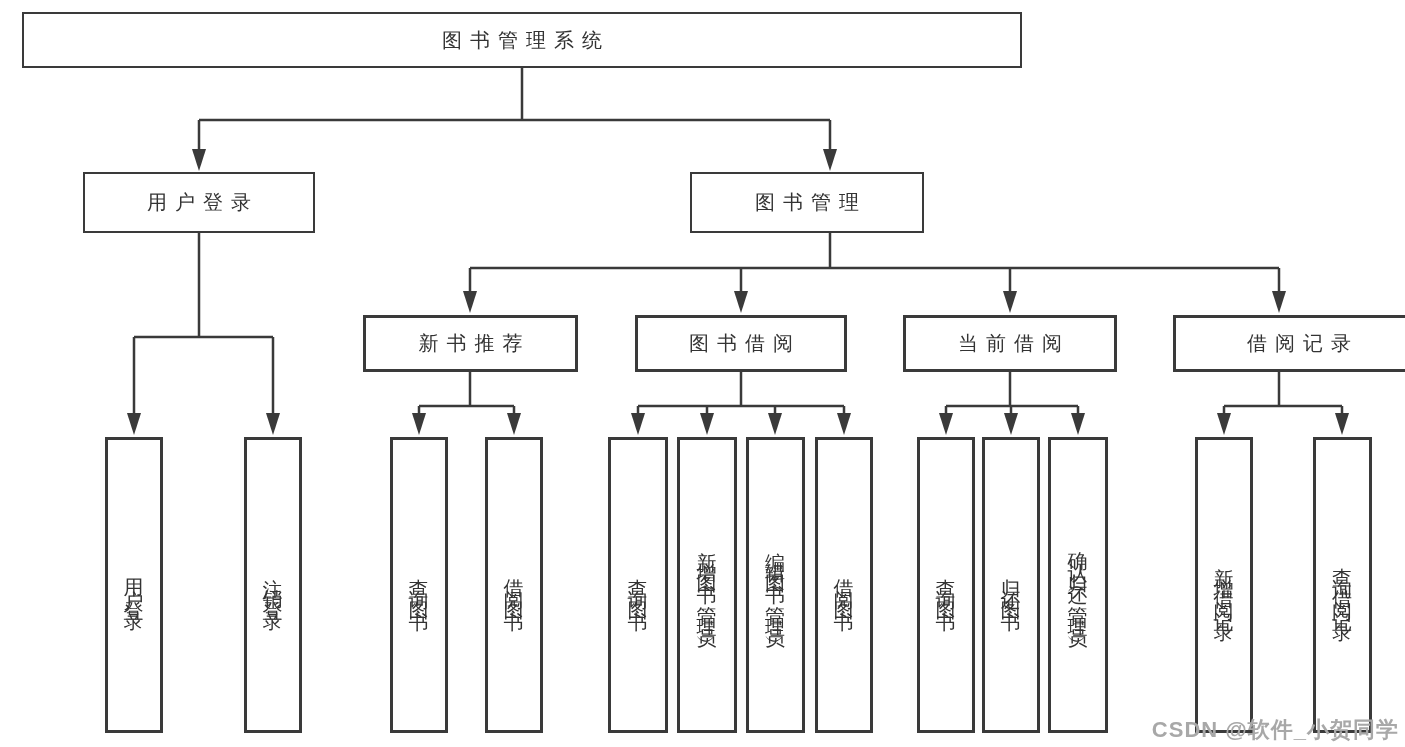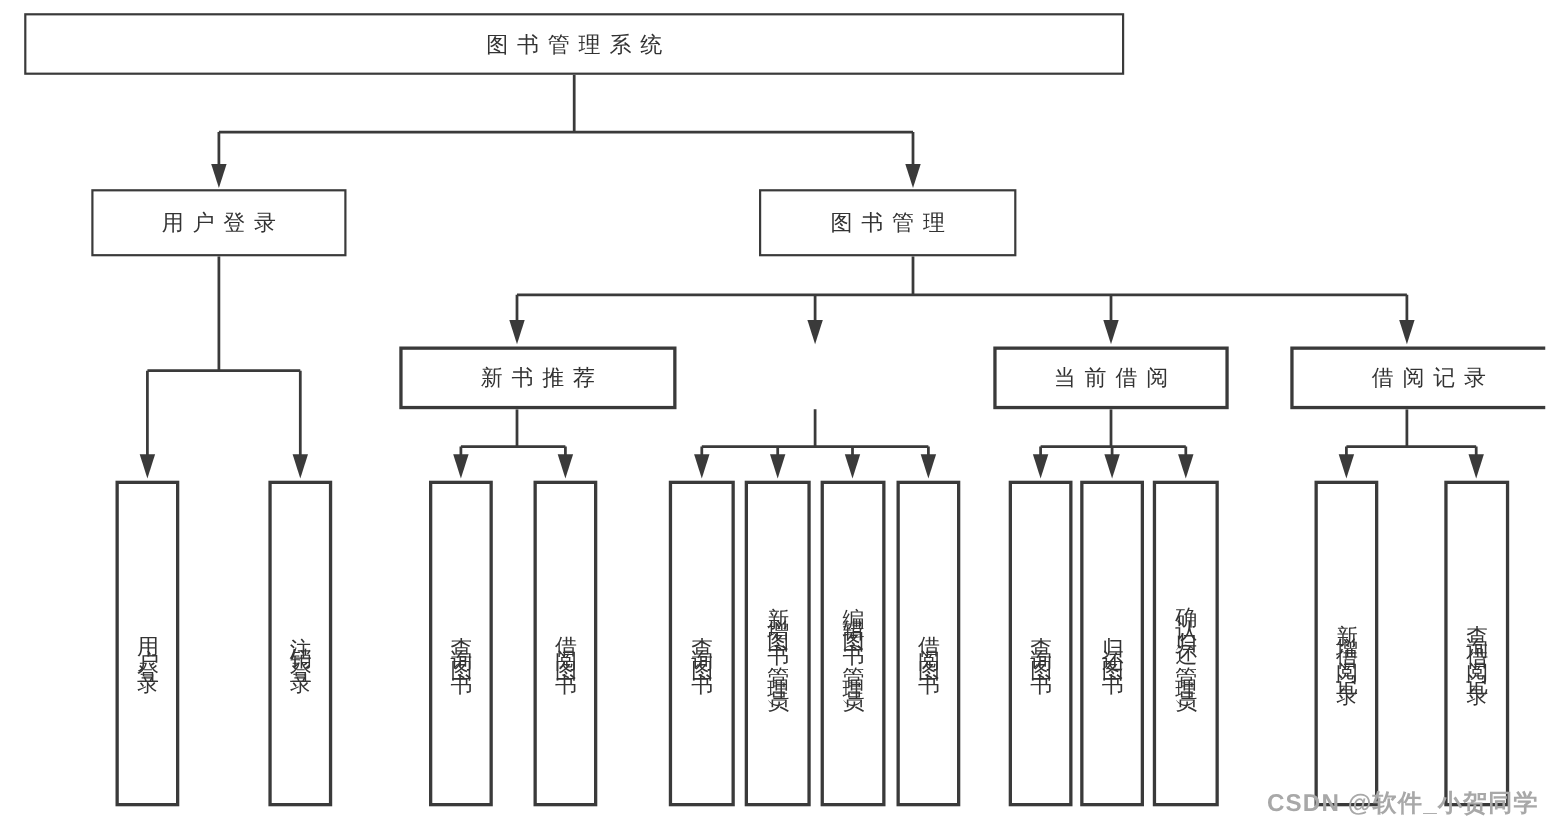--- a/index.html
+++ b/index.html
@@ -96,21 +96,22 @@
       <polygon points="1224,435 1217,413 1231,413"></polygon>
       <polygon points="1342,435 1335,413 1349,413"></polygon>
     </g>
   </svg>
 
   <div class="box h-label" style="left:22px; top:12px; width:1000px; height:56px;">图书管理系统</div>
 
   <div class="box h-label" style="left:83px; top:172px; width:232px; height:61px;">用户登录</div>
   <div class="box h-label" style="left:690px; top:172px; width:234px; height:61px;">图书管理</div>
 
-  <div class="box h-label lv3" style="left:363px; top:315px; width:252px; height:57px;">新书推荐</div>
+  <div class="box h-label lv3" style="left:363px; top:315px; width:215px; height:57px;">新书推荐</div>
+  <div class="box h-label lv3" style="left:635px; top:315px; width:212px; height:57px;">图书借阅</div>
   <div class="box h-label lv3" style="left:903px; top:315px; width:214px; height:57px;">当前借阅</div>
   <div class="box h-label lv3" style="left:1173px; top:315px; width:252px; height:57px;">借阅记录</div>
 
   <div class="box leaf" style="left:105px; top:437px; width:58px; height:296px;">
       <span>用户登录</span>
     </div>
   <div class="box leaf" style="left:244px; top:437px; width:58px; height:296px;">
       <span>注销登录</span>
     </div>
 

